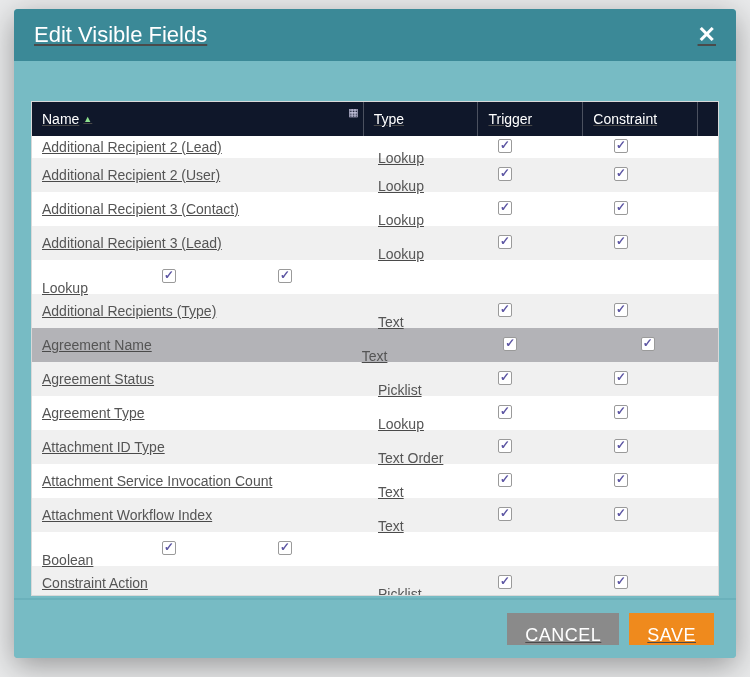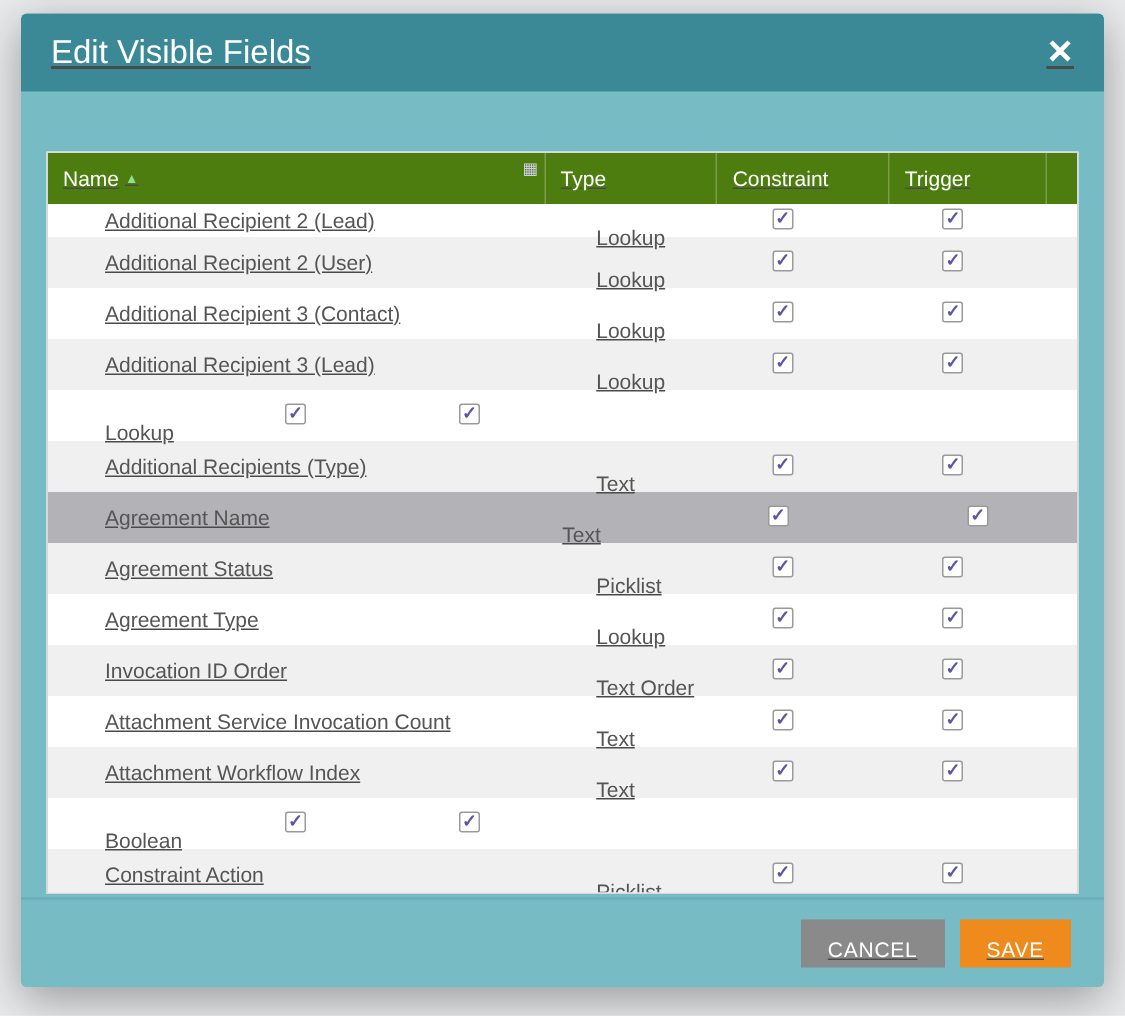--- a/index.html
+++ b/index.html
@@ -3,46 +3,46 @@
 <meta charset="utf-8">
 <style>
   html,body{margin:0;padding:0;width:750px;height:677px;font-family:-apple-system,"Segoe UI",Helvetica,Arial,sans-serif;background:#e9eaeb;color:#4a4a4a;}
   *{box-sizing:border-box;}
   .modal{position:absolute;left:14px;top:9px;width:722px;height:649px;background:#77bbc4;border-radius:4px;box-shadow:0 8px 30px rgba(0,0,0,.35);display:flex;flex-direction:column;overflow:hidden;text-decoration:underline;}
   .modal-header{background:#3b8997;height:52px;display:flex;align-items:center;justify-content:space-between;padding:0 20px;color:#fff;}
   .modal-header h1{margin:0;font-size:22px;font-weight:400;}
   .close-x{font-size:22px;font-weight:700;cursor:pointer;color:#fff;}
   .modal-body{flex:1;padding:40px 0 0 0;display:flex;justify-content:center;}
   .table-wrap{width:688px;height:495px;background:#fff;overflow:hidden;display:flex;flex-direction:column;border:1px solid #d9d9d9;}
-  .thead{display:flex;background:#4d7c0f;color:#fff;font-size:14px;height:34px;align-items:stretch;flex:none;}
+  .thead{display:flex;background:#0f172a;color:#fff;font-size:14px;height:34px;align-items:stretch;flex:none;}
   .th{display:flex;align-items:center;padding:0 10px;border-right:1px solid rgba(255,255,255,.25);}
   .th:last-child{border-right:none;}
   .th .sort{margin-left:4px;font-size:9px;color:#8ee28e;}
   .th.name{width:336px;position:relative;}
   .th.type{width:116px;}
   .th.cons{width:116px;}
   .th.trig{width:106px;}
   .th.end{flex:1;}
   .colopts{position:absolute;right:4px;top:4px;font-size:11px;color:#d0cee8;cursor:pointer;}
   .tbody{flex:1;overflow:hidden;}
-  .row{display:flex;align-items:center;height:34px;font-size:14px;color:#555;padding-left:28px;}
+  .row{display:flex;align-items:center;height:34px;font-size:14px;color:#555;}
   .row:nth-child(odd){background:#fff;}
   .row:nth-child(even){background:#f0f0f0;}
   .row.highlight{background:#b3b3b7 !important;gap:38px;}
   .td{padding:0 10px;}
   .td.name{width:336px;}
   .td.type{width:116px;margin-top:21px;}
   .td.cons{width:116px;}
   .td.trig{width:106px;}
   .cb{appearance:none;width:14px;height:14px;border:1px solid #9a9a9a;border-radius:2px;background:#fff;position:relative;cursor:pointer;}
   .cb:checked{background:#fff;}
   .cb:checked::after{content:"\2713";position:absolute;left:1px;top:-2px;font-size:12px;color:#5d56a3;font-weight:700;}
   .row.first{height:22px;}
   .modal-footer{height:60px;background:#77bbc4;display:flex;align-items:center;justify-content:flex-end;gap:10px;padding:0 22px;border-top:2px solid #6bb1bb;}
-  .btn{height:32px;padding:12px 18px;border:none;font-size:14px;letter-spacing:.5px;color:#fff;cursor:pointer;}
+  .btn{height:32px;padding:12px 18px;border:none;font-size:18px;letter-spacing:.5px;color:#fff;cursor:pointer;}
   .btn.cancel{background:#8a8a8a;}
   .btn.save{background:#ef8a1d;}
 </style>
 </head>
 <body>
 
 <div class="modal">
   <div class="modal-header">
     <h1>Edit Visible Fields</h1>
     <span class="close-x">✕</span>
@@ -53,25 +53,25 @@
 
       <div class="thead">
         <div class="th name">
           <span>Name</span>
           <span class="sort">▲</span>
           <span class="colopts">▦</span>
         </div>
         <div class="th type">
           <span>Type</span>
         </div>
+        <div class="th trig">
+          <span>Trigger</span>
+        </div>
         <div class="th cons">
           <span>Constraint</span>
-        </div>
-        <div class="th trig">
-          <span>Trigger</span>
         </div>
         <div class="th end"></div>
       </div>
 
       <div class="tbody" id="tbody">
           <div class="row first">
             <div class="td name">Additional Recipient 2 (Lead)</div>
             <div class="td type">Lookup</div>
             <div class="td cons"><input type="checkbox" class="cb" checked="" style=""></div>
             <div class="td trig"><input type="checkbox" class="cb" checked="" style=""></div>
@@ -117,21 +117,21 @@
             <div class="td cons"><input type="checkbox" class="cb" checked="" style=""></div>
             <div class="td trig"><input type="checkbox" class="cb" checked="" style=""></div>
           </div>
           <div class="row">
             <div class="td name">Agreement Type</div>
             <div class="td type">Lookup</div>
             <div class="td cons"><input type="checkbox" class="cb" checked="" style=""></div>
             <div class="td trig"><input type="checkbox" class="cb" checked="" style=""></div>
           </div>
           <div class="row">
-            <div class="td name">Invocation ID Order</div>
+            <div class="td name">Attachment ID Type</div>
             <div class="td type">Text Order</div>
             <div class="td cons"><input type="checkbox" class="cb" checked="" style=""></div>
             <div class="td trig"><input type="checkbox" class="cb" checked="" style=""></div>
           </div>
           <div class="row">
             <div class="td name">Attachment Service Invocation Count</div>
             <div class="td type">Text</div>
             <div class="td cons"><input type="checkbox" class="cb" checked="" style=""></div>
             <div class="td trig"><input type="checkbox" class="cb" checked="" style=""></div>
           </div>

